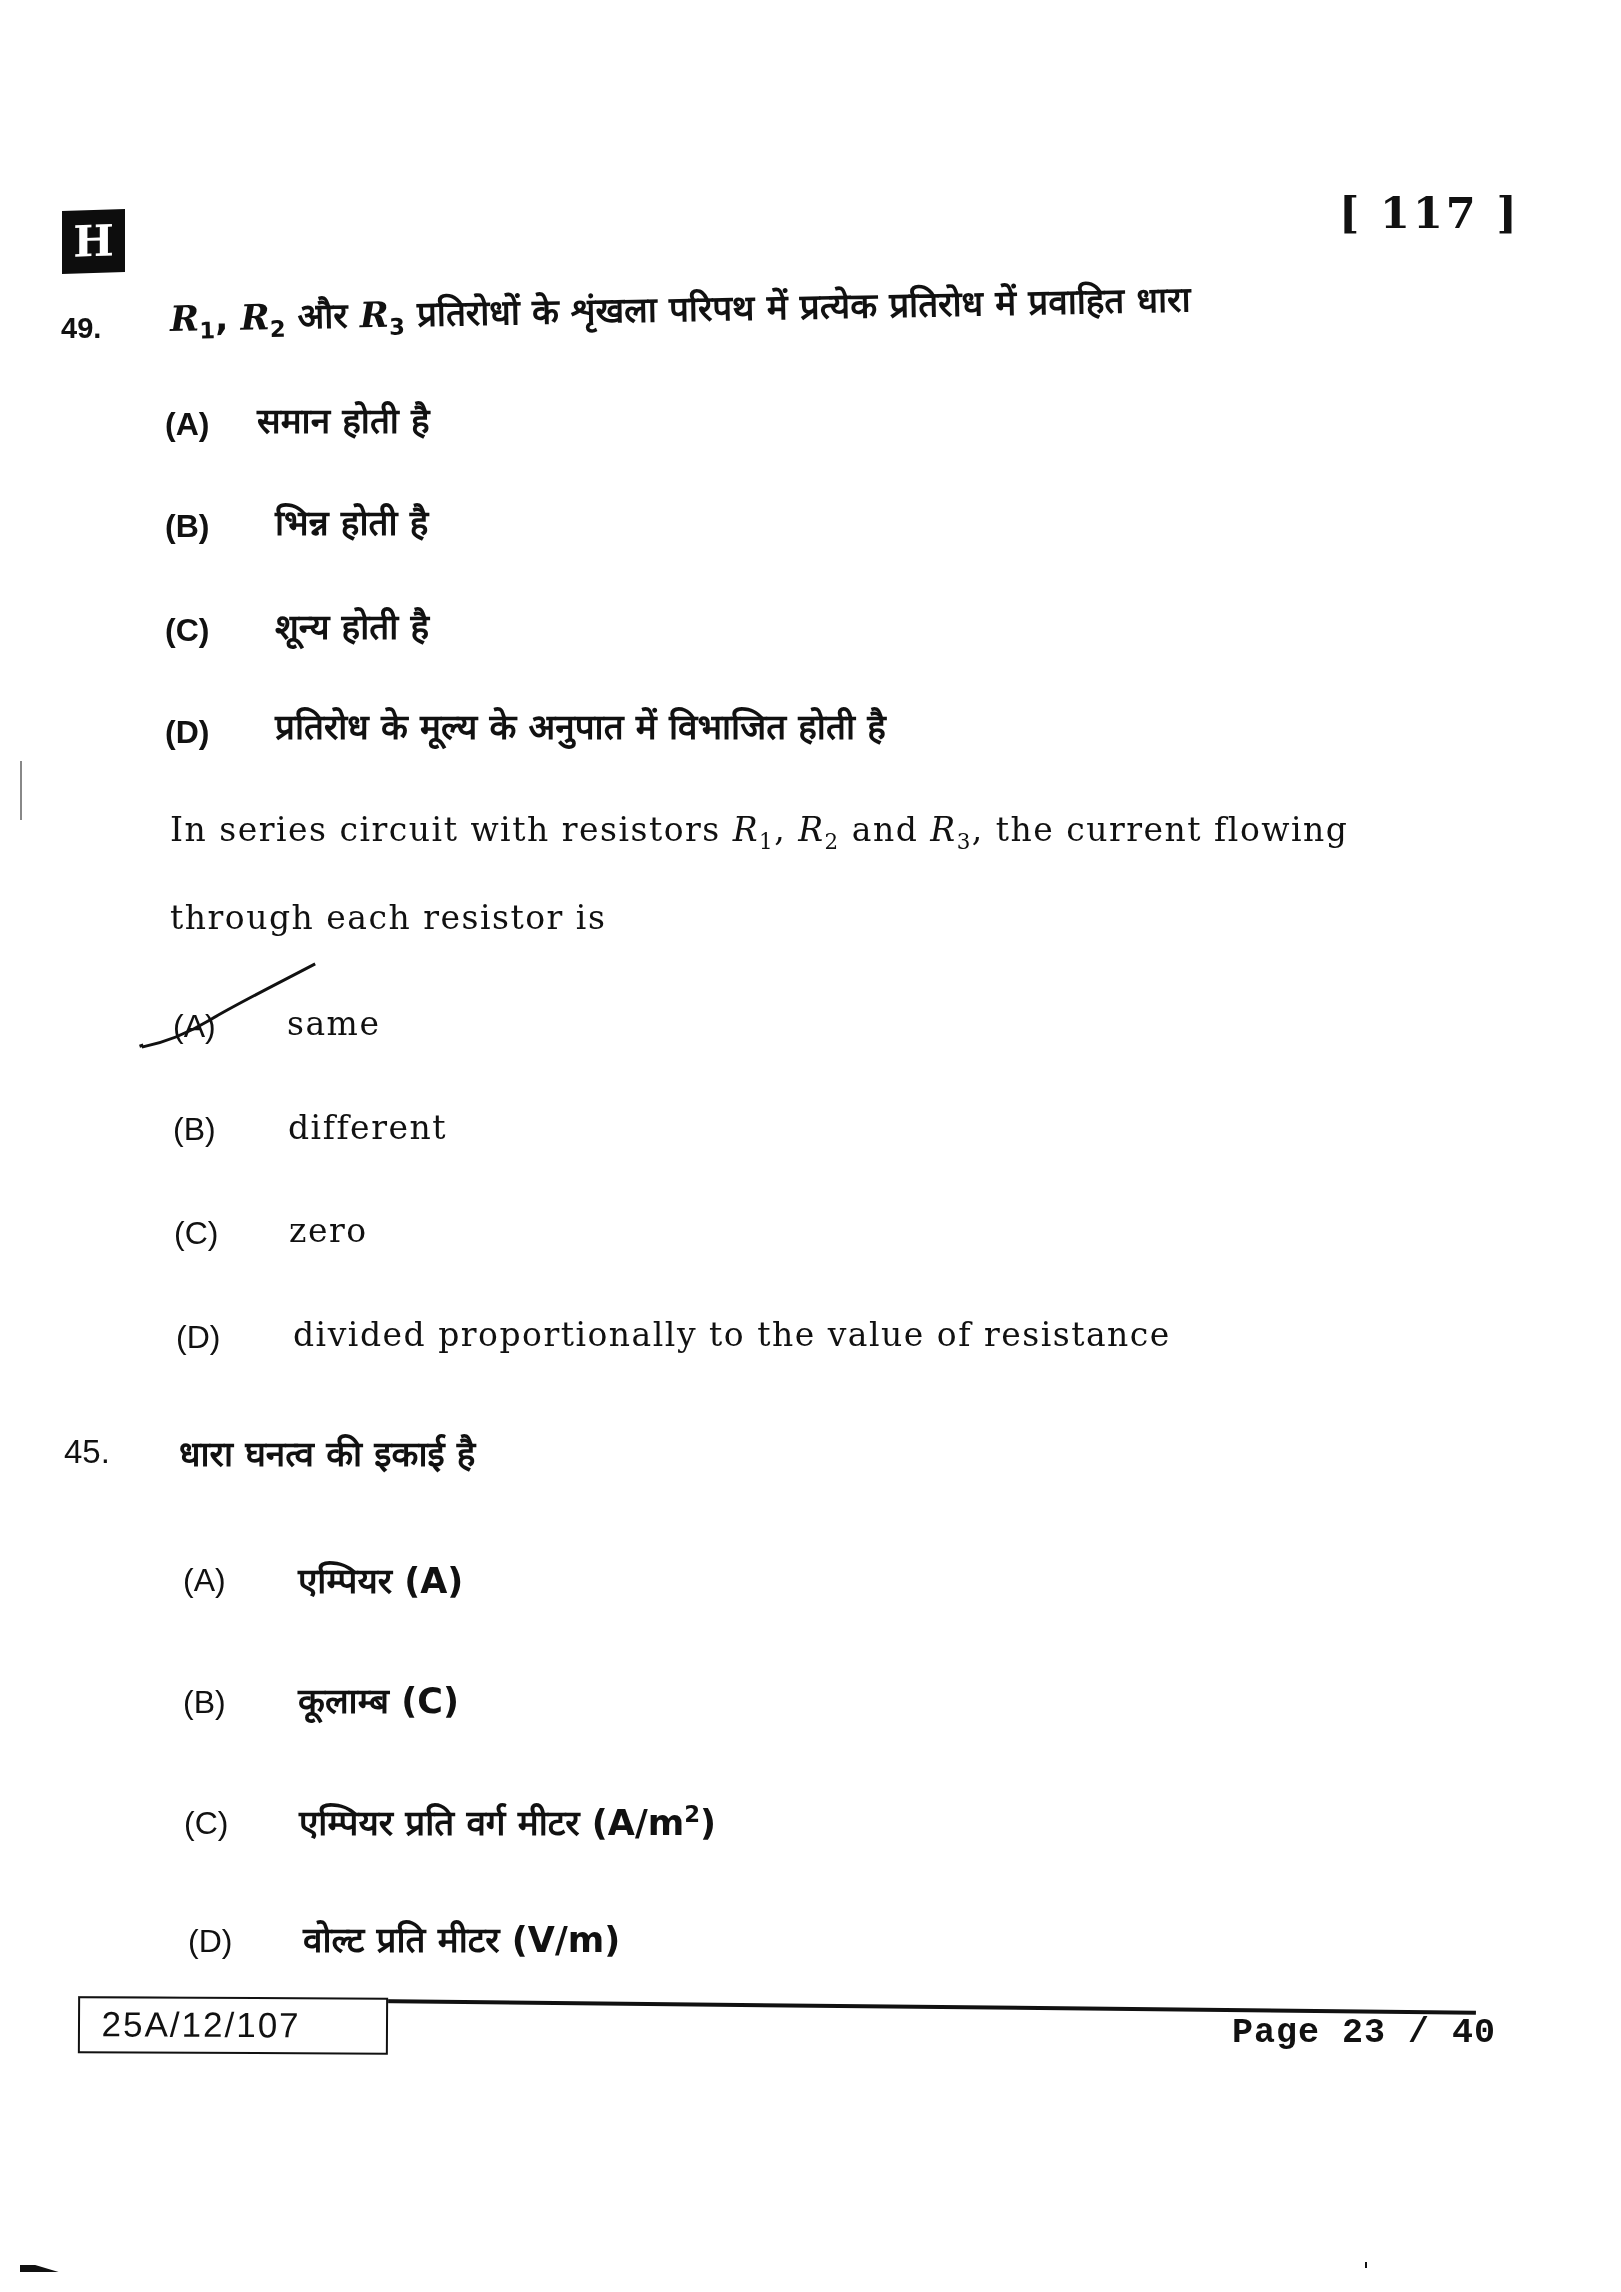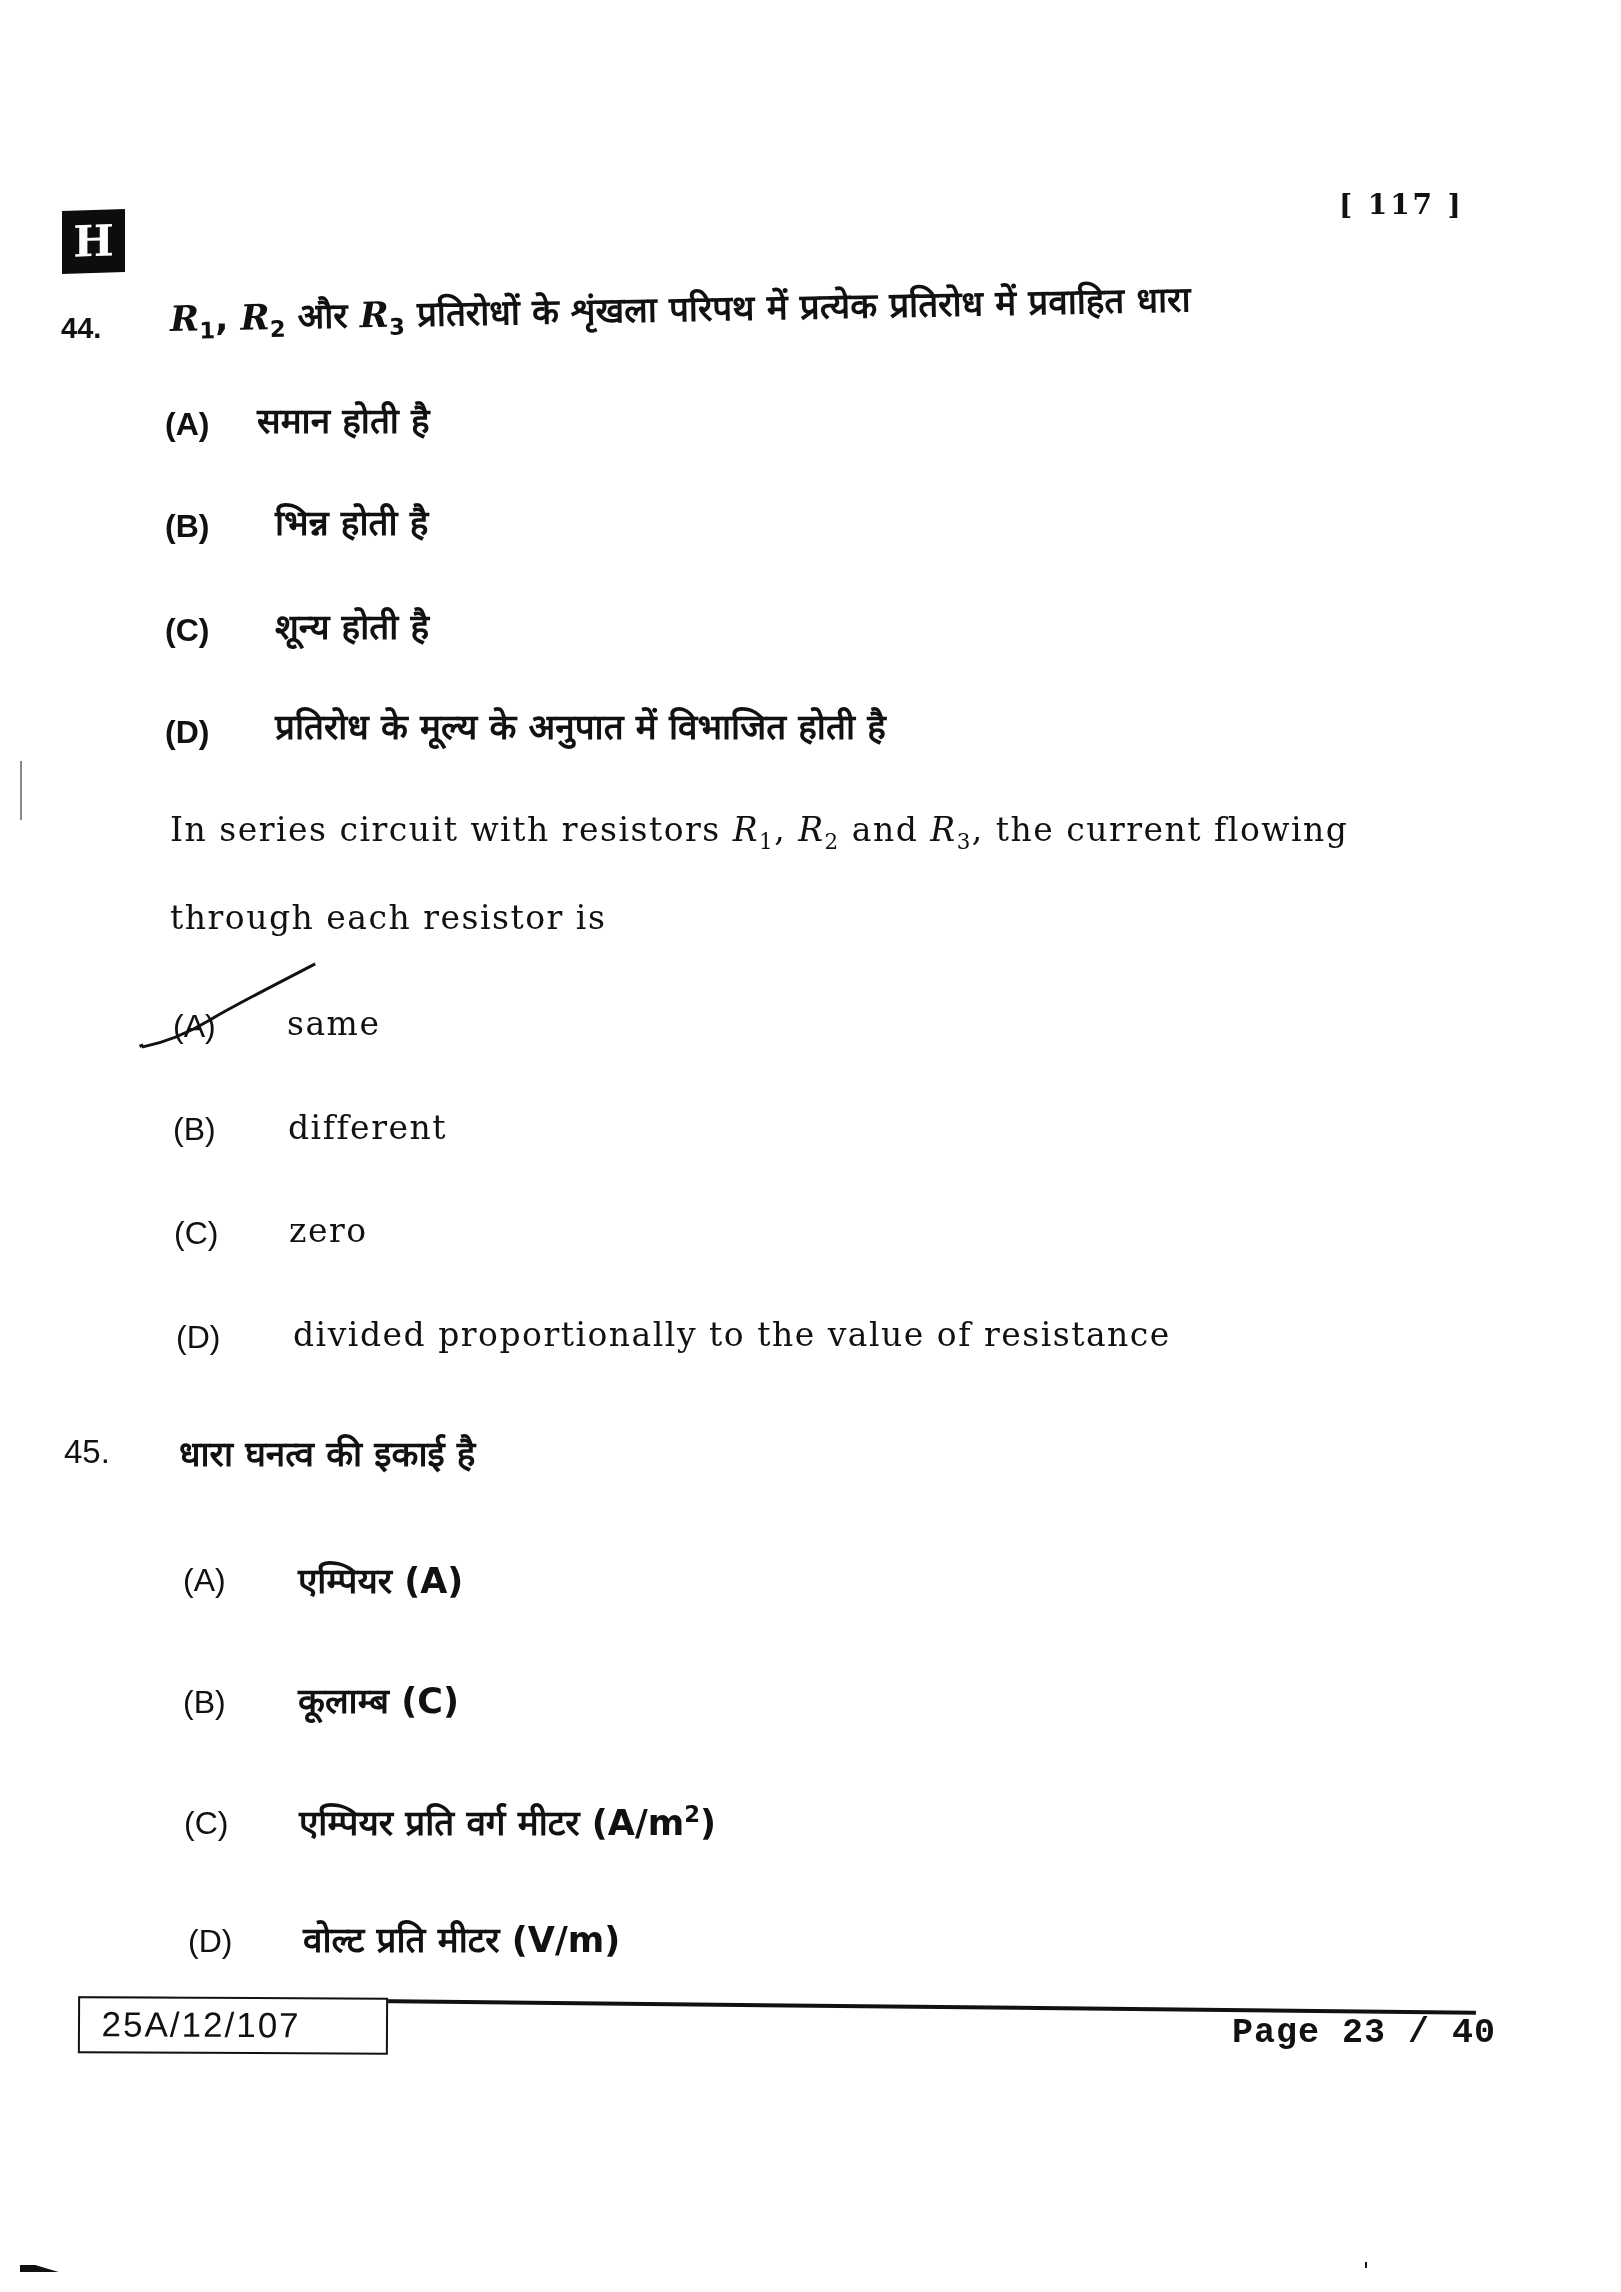--- a/index.html
+++ b/index.html
@@ -1,19 +1,19 @@
 <!DOCTYPE html>
 <html><head>
 <meta charset="utf-8">
 <style>
   html, body { margin: 0; padding: 0; background: #ffffff; }
   body { width: 1621px; height: 2293px; position: relative; overflow: hidden; color: #111111; font-family: "DejaVu Sans", sans-serif; }
   .abs { position: absolute; white-space: nowrap; }
   .page-badge { left: 62px; top: 210px; width: 63px; height: 63px; background: #0d0d0d; color: #ffffff; font-family: "DejaVu Serif", serif; font-weight: bold; font-size: 43px; line-height: 63px; text-align: center; transform: skewY(-2deg); }
-  .page-code { left: 1339px; top: 188px; font-family: "DejaVu Serif", serif; font-weight: bold; font-size: 28px; letter-spacing: 2.9px; }
+  .page-code { left: 1339px; top: 188px; font-family: "DejaVu Serif", serif; font-weight: bold; font-size: 43px; letter-spacing: 2.9px; }
   .qnum { font-family: "Liberation Sans", sans-serif; font-size: 29px; }
   .qnum.bold { font-weight: bold; }
   .hindi { font-family: "DejaVu Sans", sans-serif; font-weight: bold; font-size: 35px; }
   .opt-label { font-family: "Liberation Sans", sans-serif; font-size: 32px; }
   .opt-label.bold { font-weight: bold; }
   .eng { font-family: "DejaVu Serif", serif; font-size: 33px; letter-spacing: 1.5px; }
   .var { font-style: italic; font-family: "DejaVu Serif", serif; }
   sub, sup { font-size: 0.65em; }
   .q44-hindi { transform: rotate(-1.1deg); transform-origin: left center; }
   .footer-line { position: absolute; left: 78px; top: 1996px; width: 1398px; height: 3.9px; background: #111; transform: rotate(0.6deg); transform-origin: left center; }
@@ -21,21 +21,21 @@
   .code-text { position: absolute; left: 21.6px; top: 5.9px; font-family: "Liberation Sans", sans-serif; font-size: 35px; letter-spacing: 2px; }
   .page-num { left: 1232px; top: 2013px; font-family: Liberation Mono, monospace; font-weight: bold; font-size: 35px; letter-spacing: 1px; }
   .mark { position: absolute; background: #111; }
 </style>
 </head>
 <body>
 
 <div class="abs page-badge">H</div>
 <div class="abs page-code">[ 117 ]</div>
 
-<div class="abs qnum bold" style="left:61px; top:312px;">44.</div>
+<div class="abs qnum bold" style="left:61px; top:312px;">49.</div>
 <div class="abs hindi q44-hindi" style="left:170px; top:294px;">
   <span class="var">R</span><sub>1</sub><span>, </span><span class="var">R</span><sub>2</sub><span> और </span><span class="var">R</span><sub>3</sub><span> प्रतिरोधों के शृंखला परिपथ में प्रत्येक प्रतिरोध में प्रवाहित धारा</span>
 </div>
 
 <div class="abs opt-label bold" style="left:165px; top:406px;">(A)</div>
 <div class="abs hindi" style="left:257px; top:396px;">समान होती है</div>
 
 <div class="abs opt-label bold" style="left:165px; top:508px;">(B)</div>
 <div class="abs hindi" style="left:275px; top:498px;text-align:center;">भिन्न होती है</div>
 

